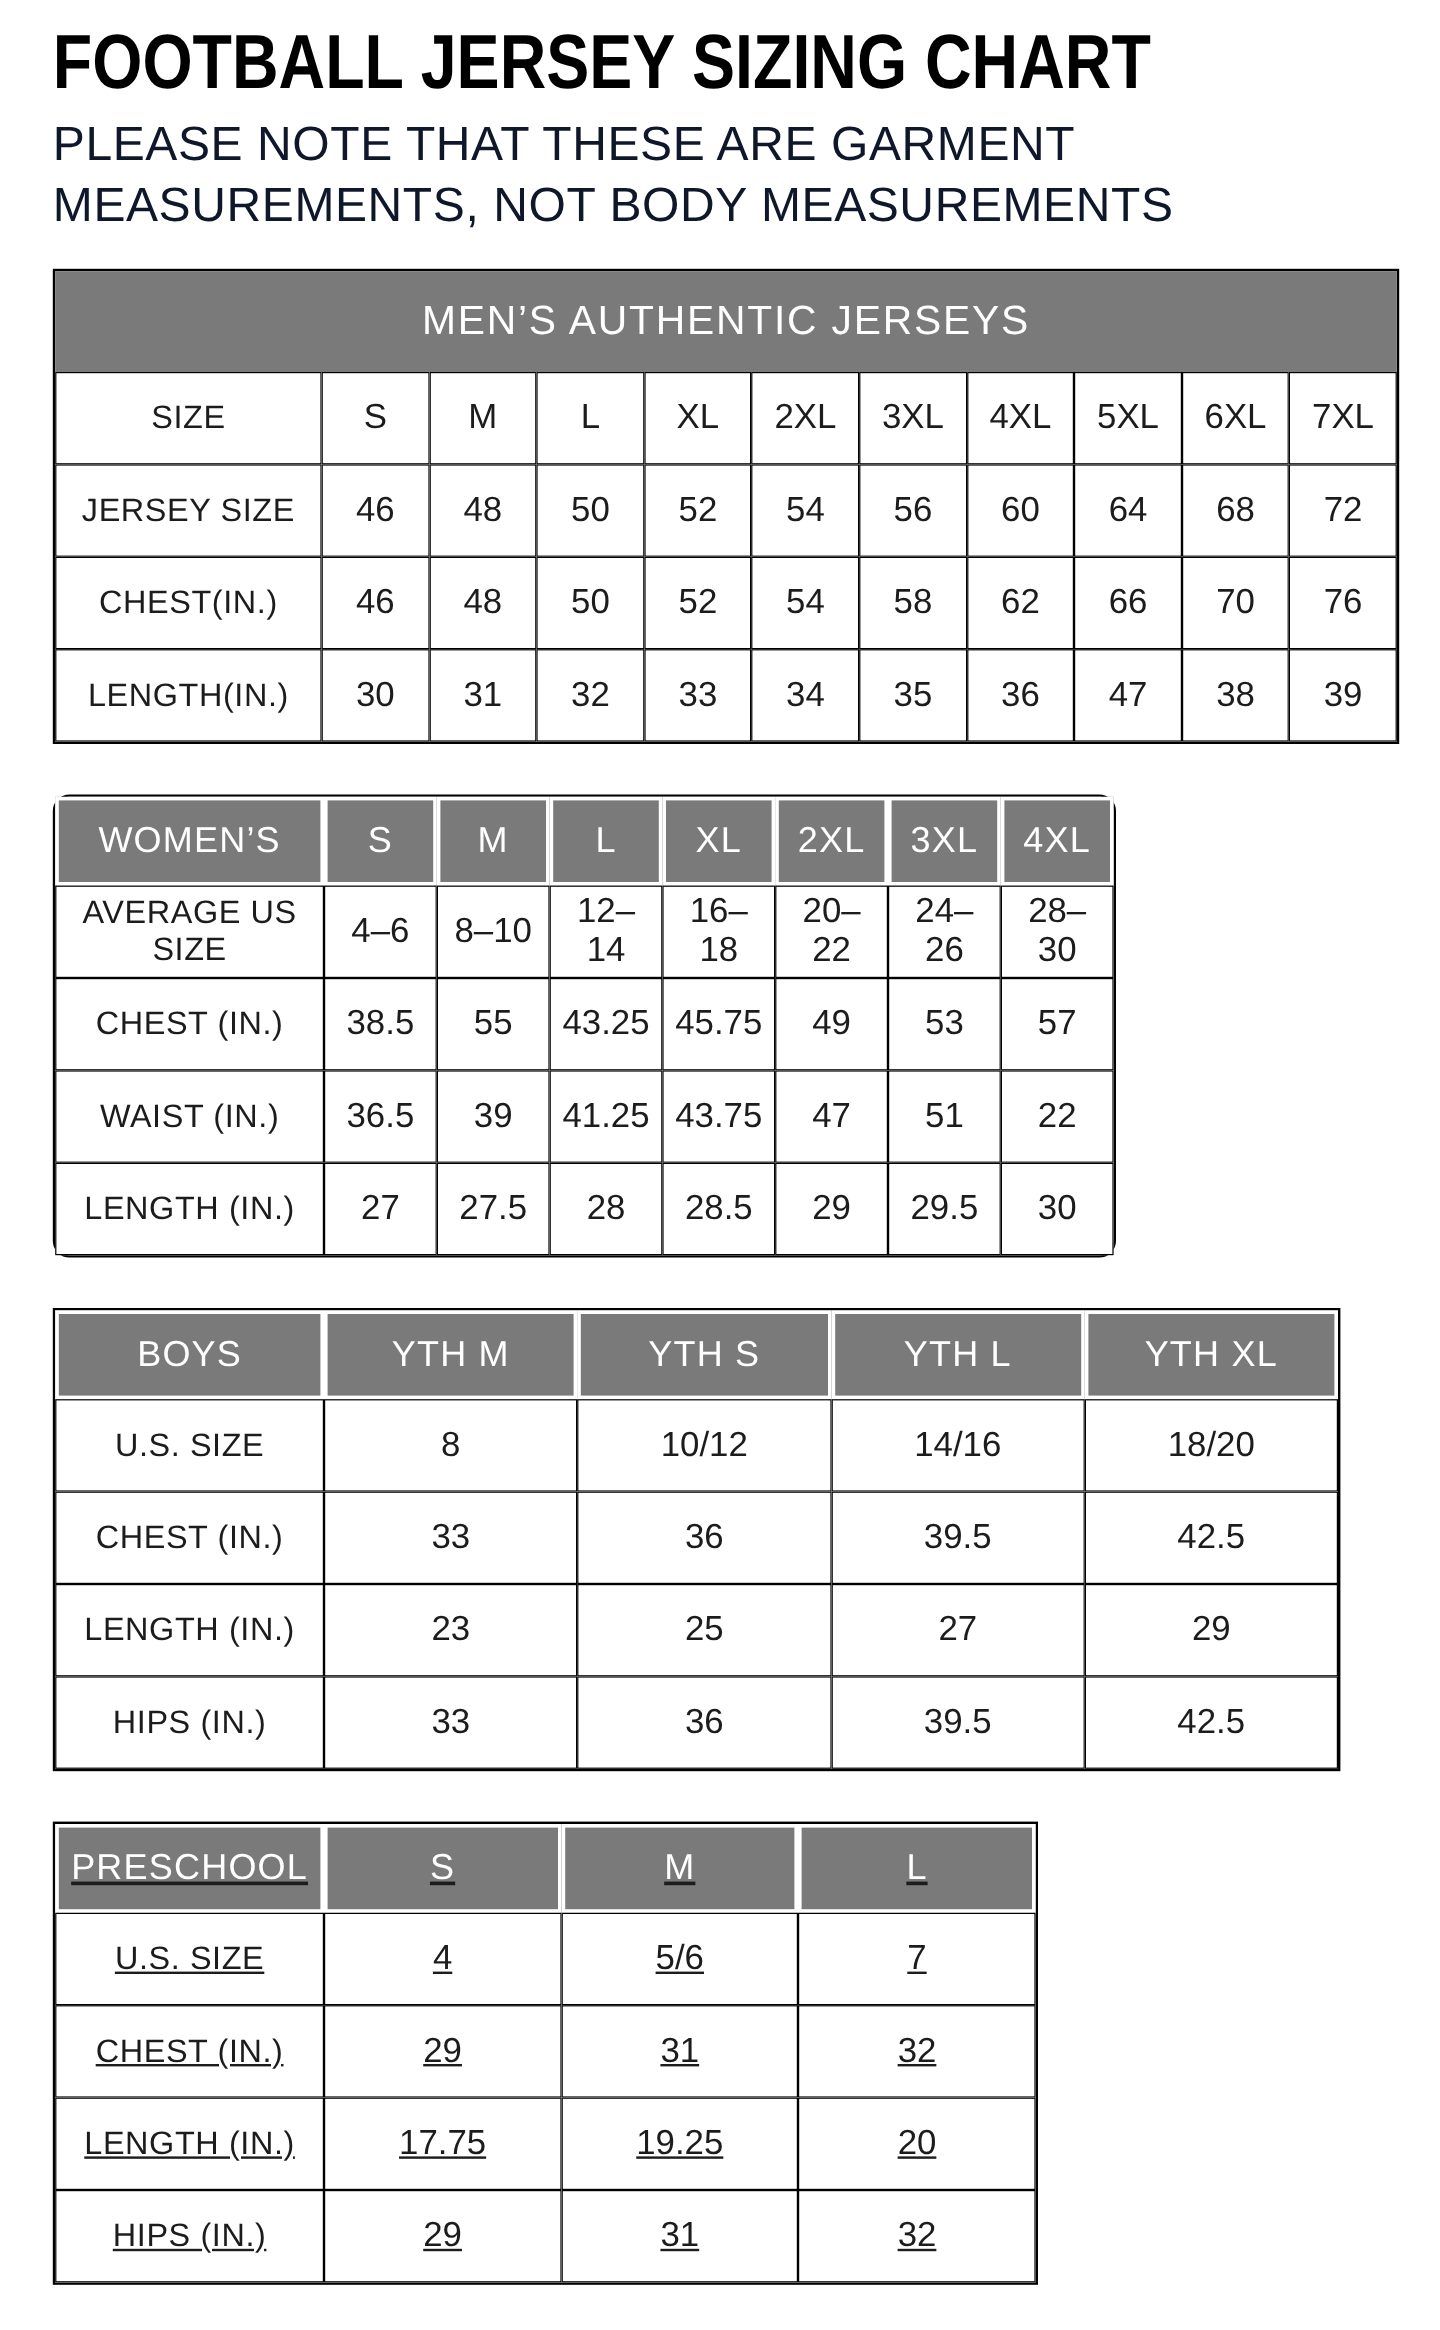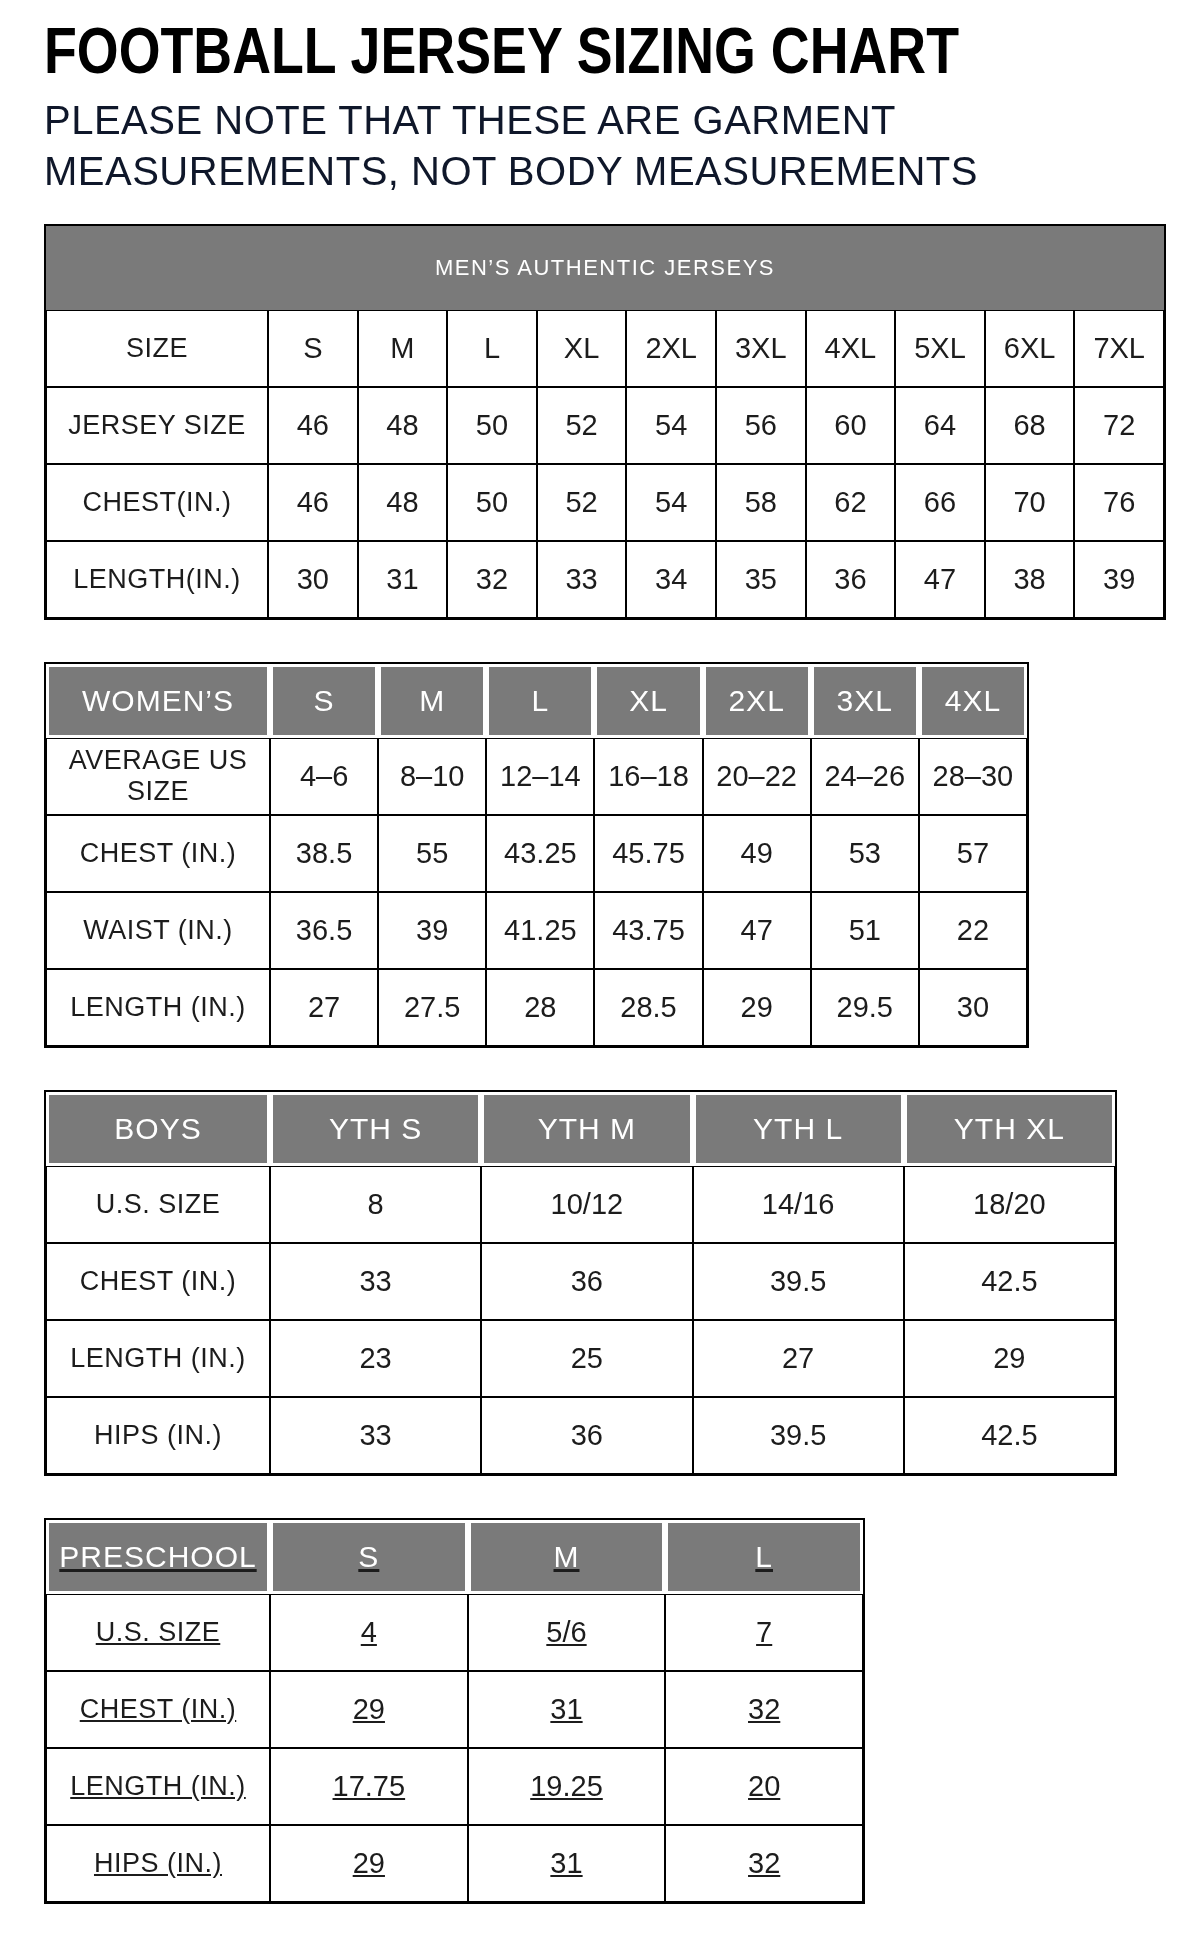--- a/index.html
+++ b/index.html
@@ -69,21 +69,21 @@
     letter-spacing: 1px;
   }
   .banner {
     grid-column: 1 / -1;
     display: flex;
     align-items: center;
     justify-content: center;
     background: #7a7a7a;
     color: #ffffff;
     min-height: 84px;
-    font-size: 22px;
+    font-size: 34px;
     letter-spacing: 1.5px;
     box-sizing: border-box;
   }
   .footer {
     margin: 24px 0 0 0;
     font-size: 30px;
     letter-spacing: 0.5px;
     color: #c8232c;
   }
 </style>
@@ -137,21 +137,21 @@
       <div class="cell">32</div>
       <div class="cell">33</div>
       <div class="cell">34</div>
       <div class="cell">35</div>
       <div class="cell">36</div>
       <div class="cell">47</div>
       <div class="cell">38</div>
       <div class="cell">39</div>
     </section>
 
-  <section class="tbl" style="width: 985px; grid-template-columns: 224px repeat(7, 1fr);">
+  <section class="tbl" style="width: 886px; grid-template-columns: 224px repeat(7, 1fr); border-radius: 14px;">
       <div class="cell head">WOMEN’S</div>
       <div class="cell head">S</div>
       <div class="cell head">M</div>
       <div class="cell head">L</div>
       <div class="cell head">XL</div>
       <div class="cell head">2XL</div>
       <div class="cell head">3XL</div>
       <div class="cell head">4XL</div>
       <div class="cell label">AVERAGE US SIZE</div>
       <div class="cell">4–6</div>
@@ -182,22 +182,22 @@
       <div class="cell">27.5</div>
       <div class="cell">28</div>
       <div class="cell">28.5</div>
       <div class="cell">29</div>
       <div class="cell">29.5</div>
       <div class="cell">30</div>
     </section>
 
   <section class="tbl" style="width: 1073px; grid-template-columns: 224px repeat(4, 1fr);">
       <div class="cell head">BOYS</div>
+      <div class="cell head">YTH M</div>
       <div class="cell head">YTH S</div>
-      <div class="cell head">YTH M</div>
       <div class="cell head">YTH L</div>
       <div class="cell head">YTH XL</div>
       <div class="cell label">U.S. SIZE</div>
       <div class="cell">8</div>
       <div class="cell">10/12</div>
       <div class="cell">14/16</div>
       <div class="cell">18/20</div>
       <div class="cell label">CHEST (IN.)</div>
       <div class="cell">33</div>
       <div class="cell">36</div>

